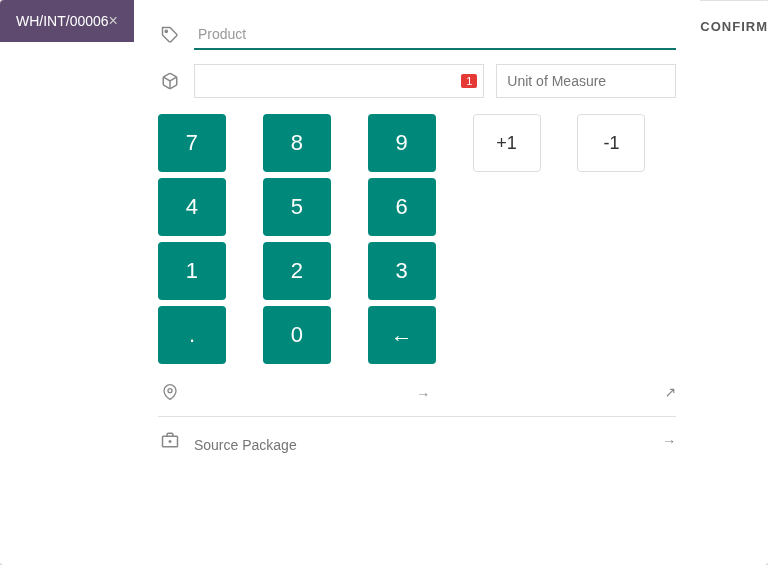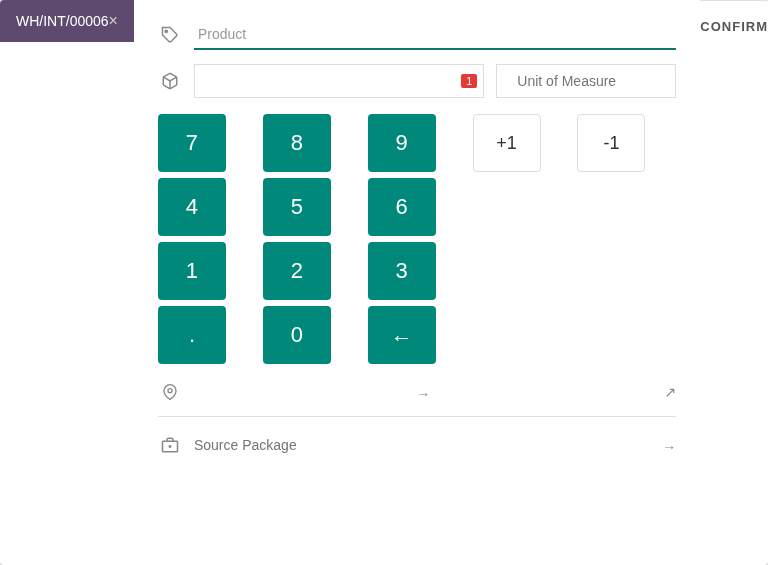--- a/index.html
+++ b/index.html
@@ -9,30 +9,30 @@
     .modal-title { font-size: 14px; font-weight: 500; }
     .close-icon { cursor: pointer; font-size: 16px; color: #ccc; }
     .modal-body { flex: 1; padding: 20px 24px 10px 24px; overflow: hidden; display: flex; flex-direction: column; gap: 14px; }
     .field-row { display: flex; align-items: center; gap: 12px; }
     .field-icon { width: 24px; display: flex; align-items: center; justify-content: center; color: #888; font-size: 16px; flex-shrink: 0; }
     .product-input { flex: 1; border: none; border-bottom: 2px solid #0f766e; outline: none; padding: 6px 4px; font-size: 14px; color: #333; }
     .product-input::placeholder { color: #999; }
     .quantity-input-wrap { flex: 1; position: relative; border: 1px solid #ddd; display: flex; align-items: center; }
     .quantity-input { border: none; outline: none; width: 100%; padding: 8px 36px 8px 10px; font-size: 14px; color: #333; }
     .quantity-badge { position: absolute; right: 6px; background: #e53935; color: #fff; font-size: 11px; padding: 1px 5px; border-radius: 2px; }
-    .uom-input { width: 180px; border: 1px solid #ddd; padding: 8px 20px; font-size: 14px; color: #0369a1; outline: none; }
+    .uom-input { width: 180px; border: 1px solid #ddd; padding: 8px 10px; font-size: 14px; color: #0369a1; outline: none; }
     .numpad { display: grid; grid-template-columns: repeat(5, auto); gap: 6px; margin-top: 2px; }
     .numpad-btn { width: 68px; height: 58px; border: none; border-radius: 4px; font-size: 22px; font-weight: 500; cursor: pointer; display: flex; align-items: center; justify-content: center; }
     .numpad-btn.teal { background: #00897b; color: #fff; }
     .numpad-btn.outline { background: #fff; color: #333; border: 1px solid #ddd; font-size: 18px; }
     .location-row { display: flex; align-items: center; gap: 8px; border-bottom: 1px solid #e0e0e0; padding-bottom: 10px; }
     .location-input { flex: 1; border: none; outline: none; font-size: 14px; color: #333; padding: 6px 4px; }
     .arrow-icon { color: #888; font-size: 14px; }
     .location-link { color: #888; font-size: 14px; cursor: pointer; }
-    .package-row { display: flex; align-items: center; gap: 8px; }
+    .package-row { display: flex; align-items: flex-start; gap: 8px; }
     .package-input { flex: 1; border: none; outline: none; font-size: 14px; color: #999; padding: 6px 4px; }
     .modal-footer { display: flex; height: 52px; flex-shrink: 0; border-top: 1px solid #e0e0e0; }
     .footer-btn { flex: 1; border: none; font-size: 13px; font-weight: 700; letter-spacing: 1px; cursor: pointer; }
     .discard-btn { background: #fff; color: #555; }
     .confirm-btn { background: #00897b; color: #fff; }
   </style>
 </head>
 <body>
 
 <div class="modal">

